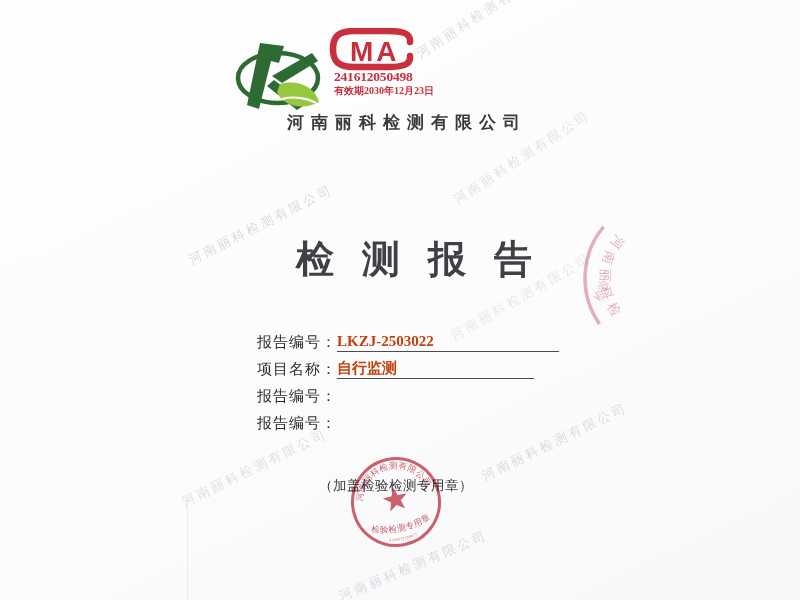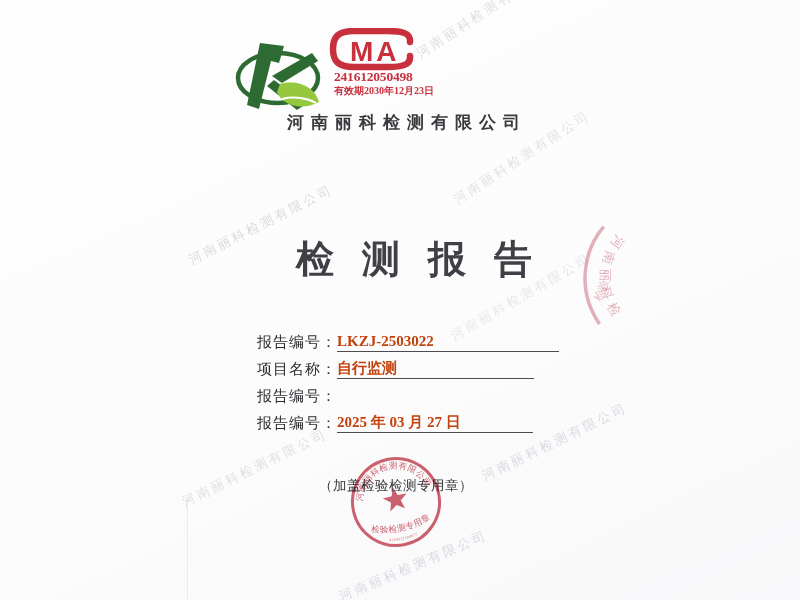--- a/index.html
+++ b/index.html
@@ -106,21 +106,20 @@
     </div>
     <div class="field-row">
       <span class="field-label">项目名称：</span>
       <span class="field-value">自行监测</span>
     </div>
     <div class="field-row">
       <span class="field-label">报告编号：</span>
     </div>
     <div class="field-row">
       <span class="field-label">报告编号：</span>
-      <span class="field-value">2025 年 03 月 27 日</span>
     </div>
   </div>
 
   <div class="stamp-note">（加盖检验检测专用章）</div>
 
   <svg id="round-seal" class="seal" width="120" height="120" viewBox="0 0 160 160" aria-hidden="true">
     <g transform="rotate(-12 80 80)" opacity="0.82">
       <circle cx="80" cy="80" r="58" fill="none" stroke="#c4404f" stroke-width="4"></circle>
       <polygon points="80,60 84.1,71.3 96.2,71.7 86.7,79.2 90,90.8 80,84 70,90.8 73.3,79.2 63.8,71.7 75.9,71.3" fill="#c4404f"></polygon>
       <defs>

